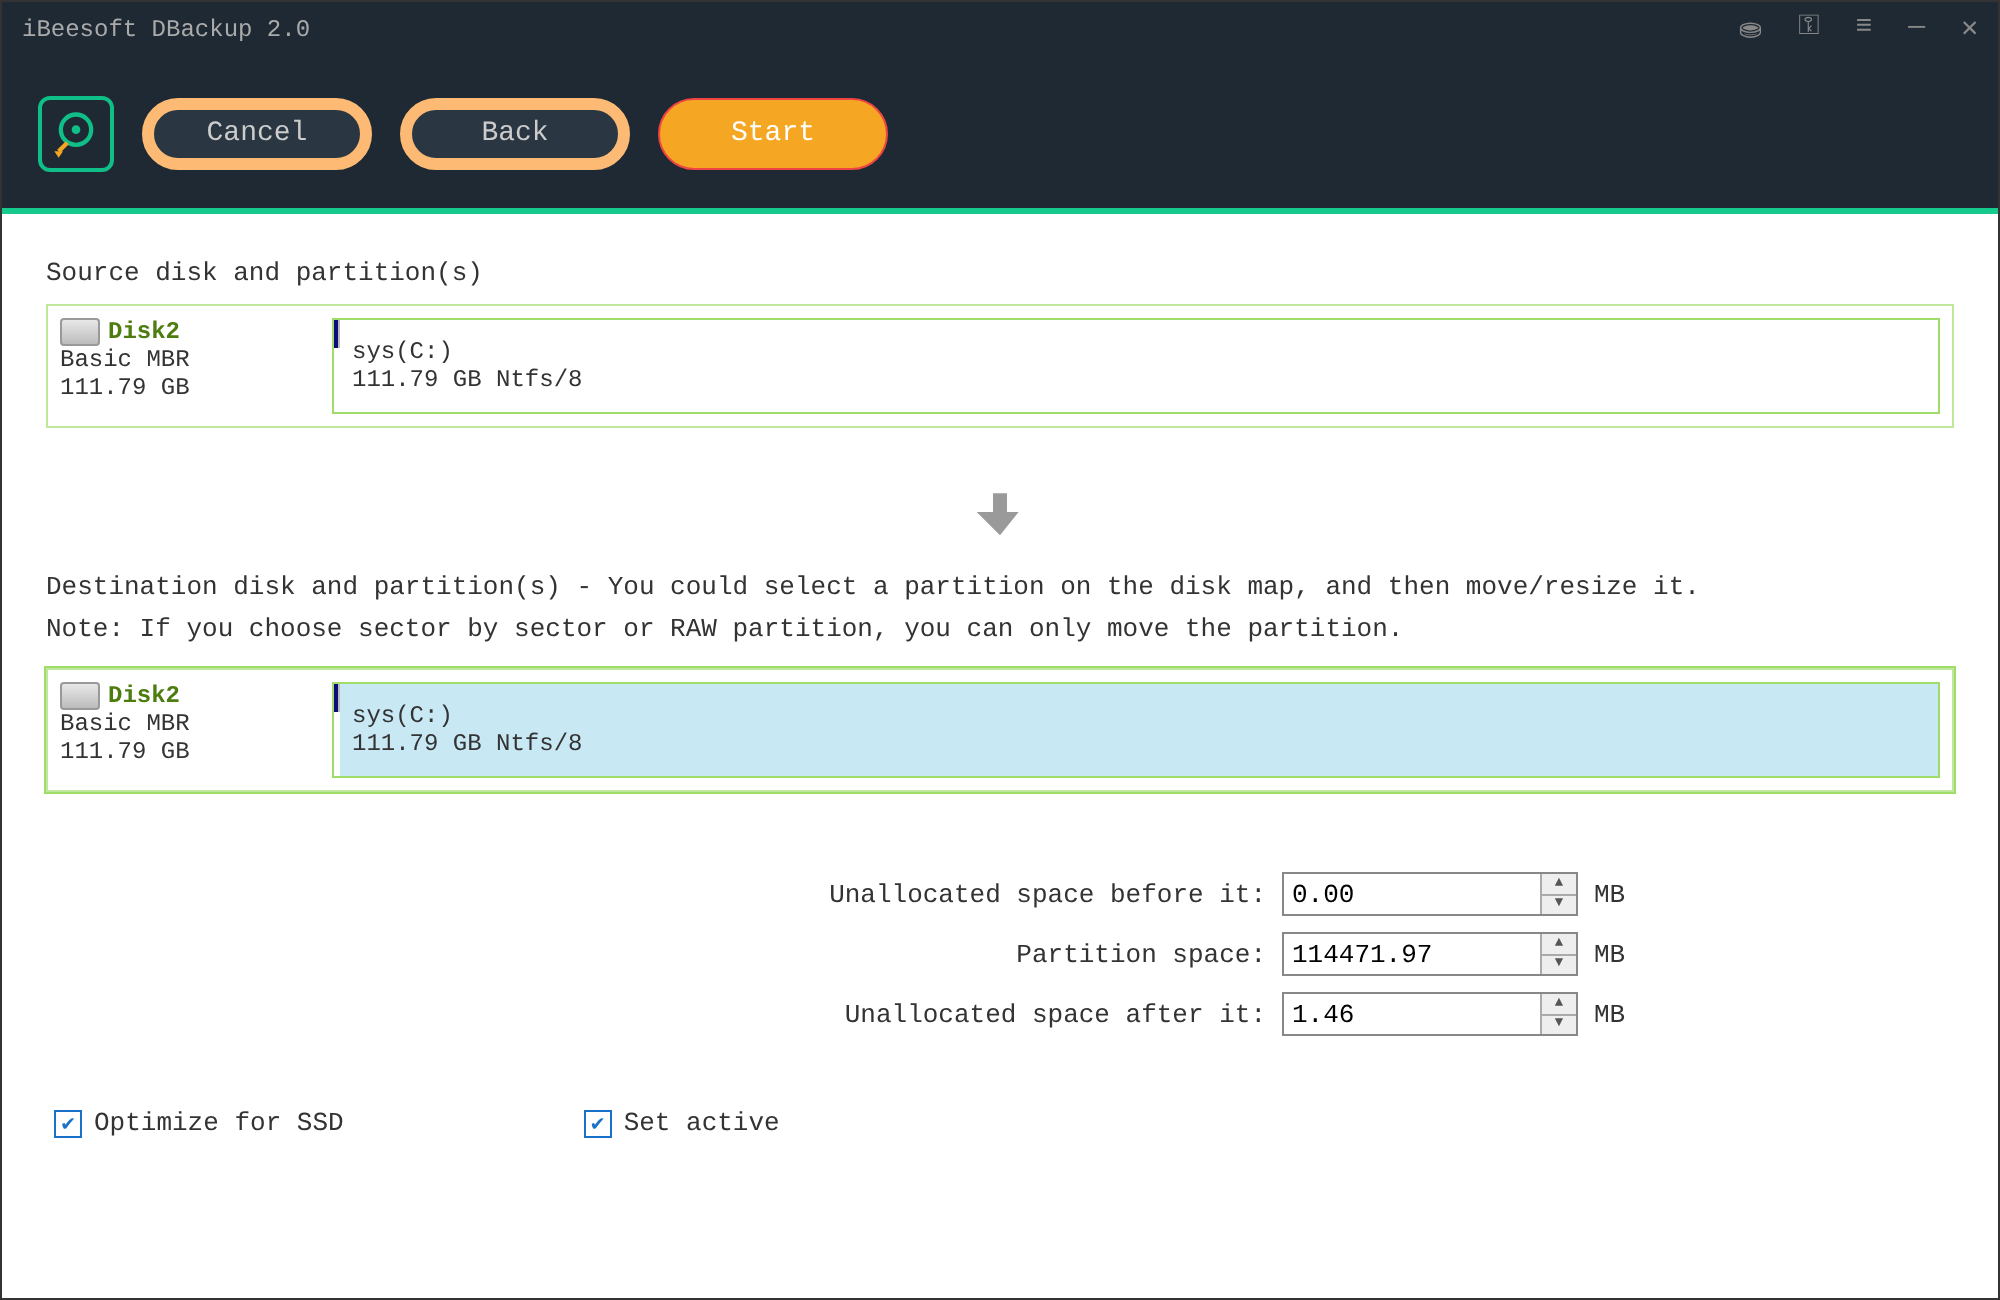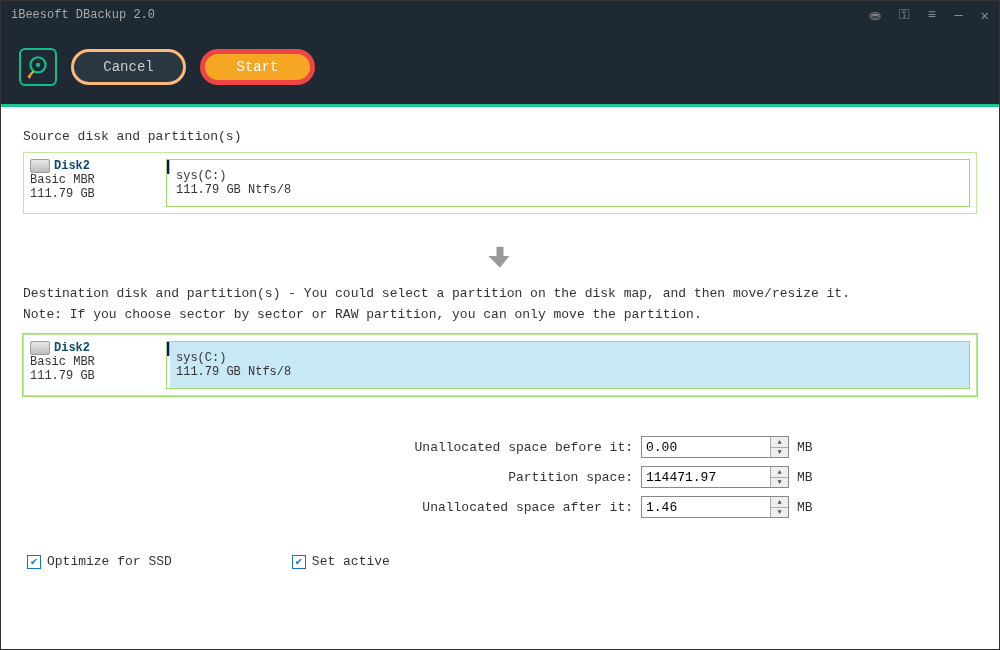--- a/index.html
+++ b/index.html
@@ -47,27 +47,27 @@
     font-weight: bold;
   }
   .header-buttons { display: flex; gap: 14px; }
   .btn {
     width: 115px; height: 36px;
     border-radius: 18px;
     display: flex; align-items: center; justify-content: center;
     font-size: 14px;
     font-family: inherit;
     cursor: pointer;
-    border: 3px solid #fdba74;
+    border: 6px solid #fdba74;
     background: #2a3642;
     color: #ccc;
   }
   .btn-primary {
     background: #f5a623;
-    border: 5px solid #ef4444;
+    border: 1px solid #ef4444;
     color: #fff;
   }
   .green-sep { height: 3px; background: #16c98d; }
   .content {
     padding: 22px;
     color: #333;
     font-size: 13px;
   }
   .section-label { margin-bottom: 8px; }
   .disk-block {
@@ -88,21 +88,21 @@
     color: #333;
   }
   .disk-name-row { display:flex; align-items:center; gap:4px; }
   .disk-hdd-icon {
     width:20px; height:14px;
     background: linear-gradient(#e8e8e8,#bcbcbc);
     border:1px solid #999;
     border-radius:2px;
     position:relative;
   }
-  .disk-name { color: #0c4a6e; font-weight: bold; }
+  .disk-name { color: #4d7c0f; font-weight: bold; }
   .disk-sub { color:#333; }
   .disk-map {
     flex: 1;
     border: 1px solid #9fdc6a;
     display: flex; flex-direction: row; margin-left: 40px;
   }
   .disk-bar {
     height: 14px;
     display:flex;
   }
@@ -184,20 +184,21 @@
   <div class="app-icon">
     <svg viewBox="0 0 24 24">
         <circle cx="12" cy="10" r="7" fill="none" stroke="#0fbf87" stroke-width="2"></circle>
         <circle cx="12" cy="10" r="2" fill="#0fbf87"></circle>
         <path d="M4 20 L8 16" stroke="#f5a623" stroke-width="2" fill="none"></path>
         <path d="M2 20 L6 20 L4 23 Z" fill="#f5a623"></path>
       </svg>
   </div>
   <div class="header-buttons">
     <div class="btn">Cancel</div>
+    <div class="btn">Back</div>
     <div class="btn btn-primary">Start</div>
   </div>
 </div>
 <div class="green-sep"></div>
 
 <div class="content">
   <div class="section-label">Source disk and partition(s)</div>
 
   <div class="disk-block">
     <div class="disk-info">

